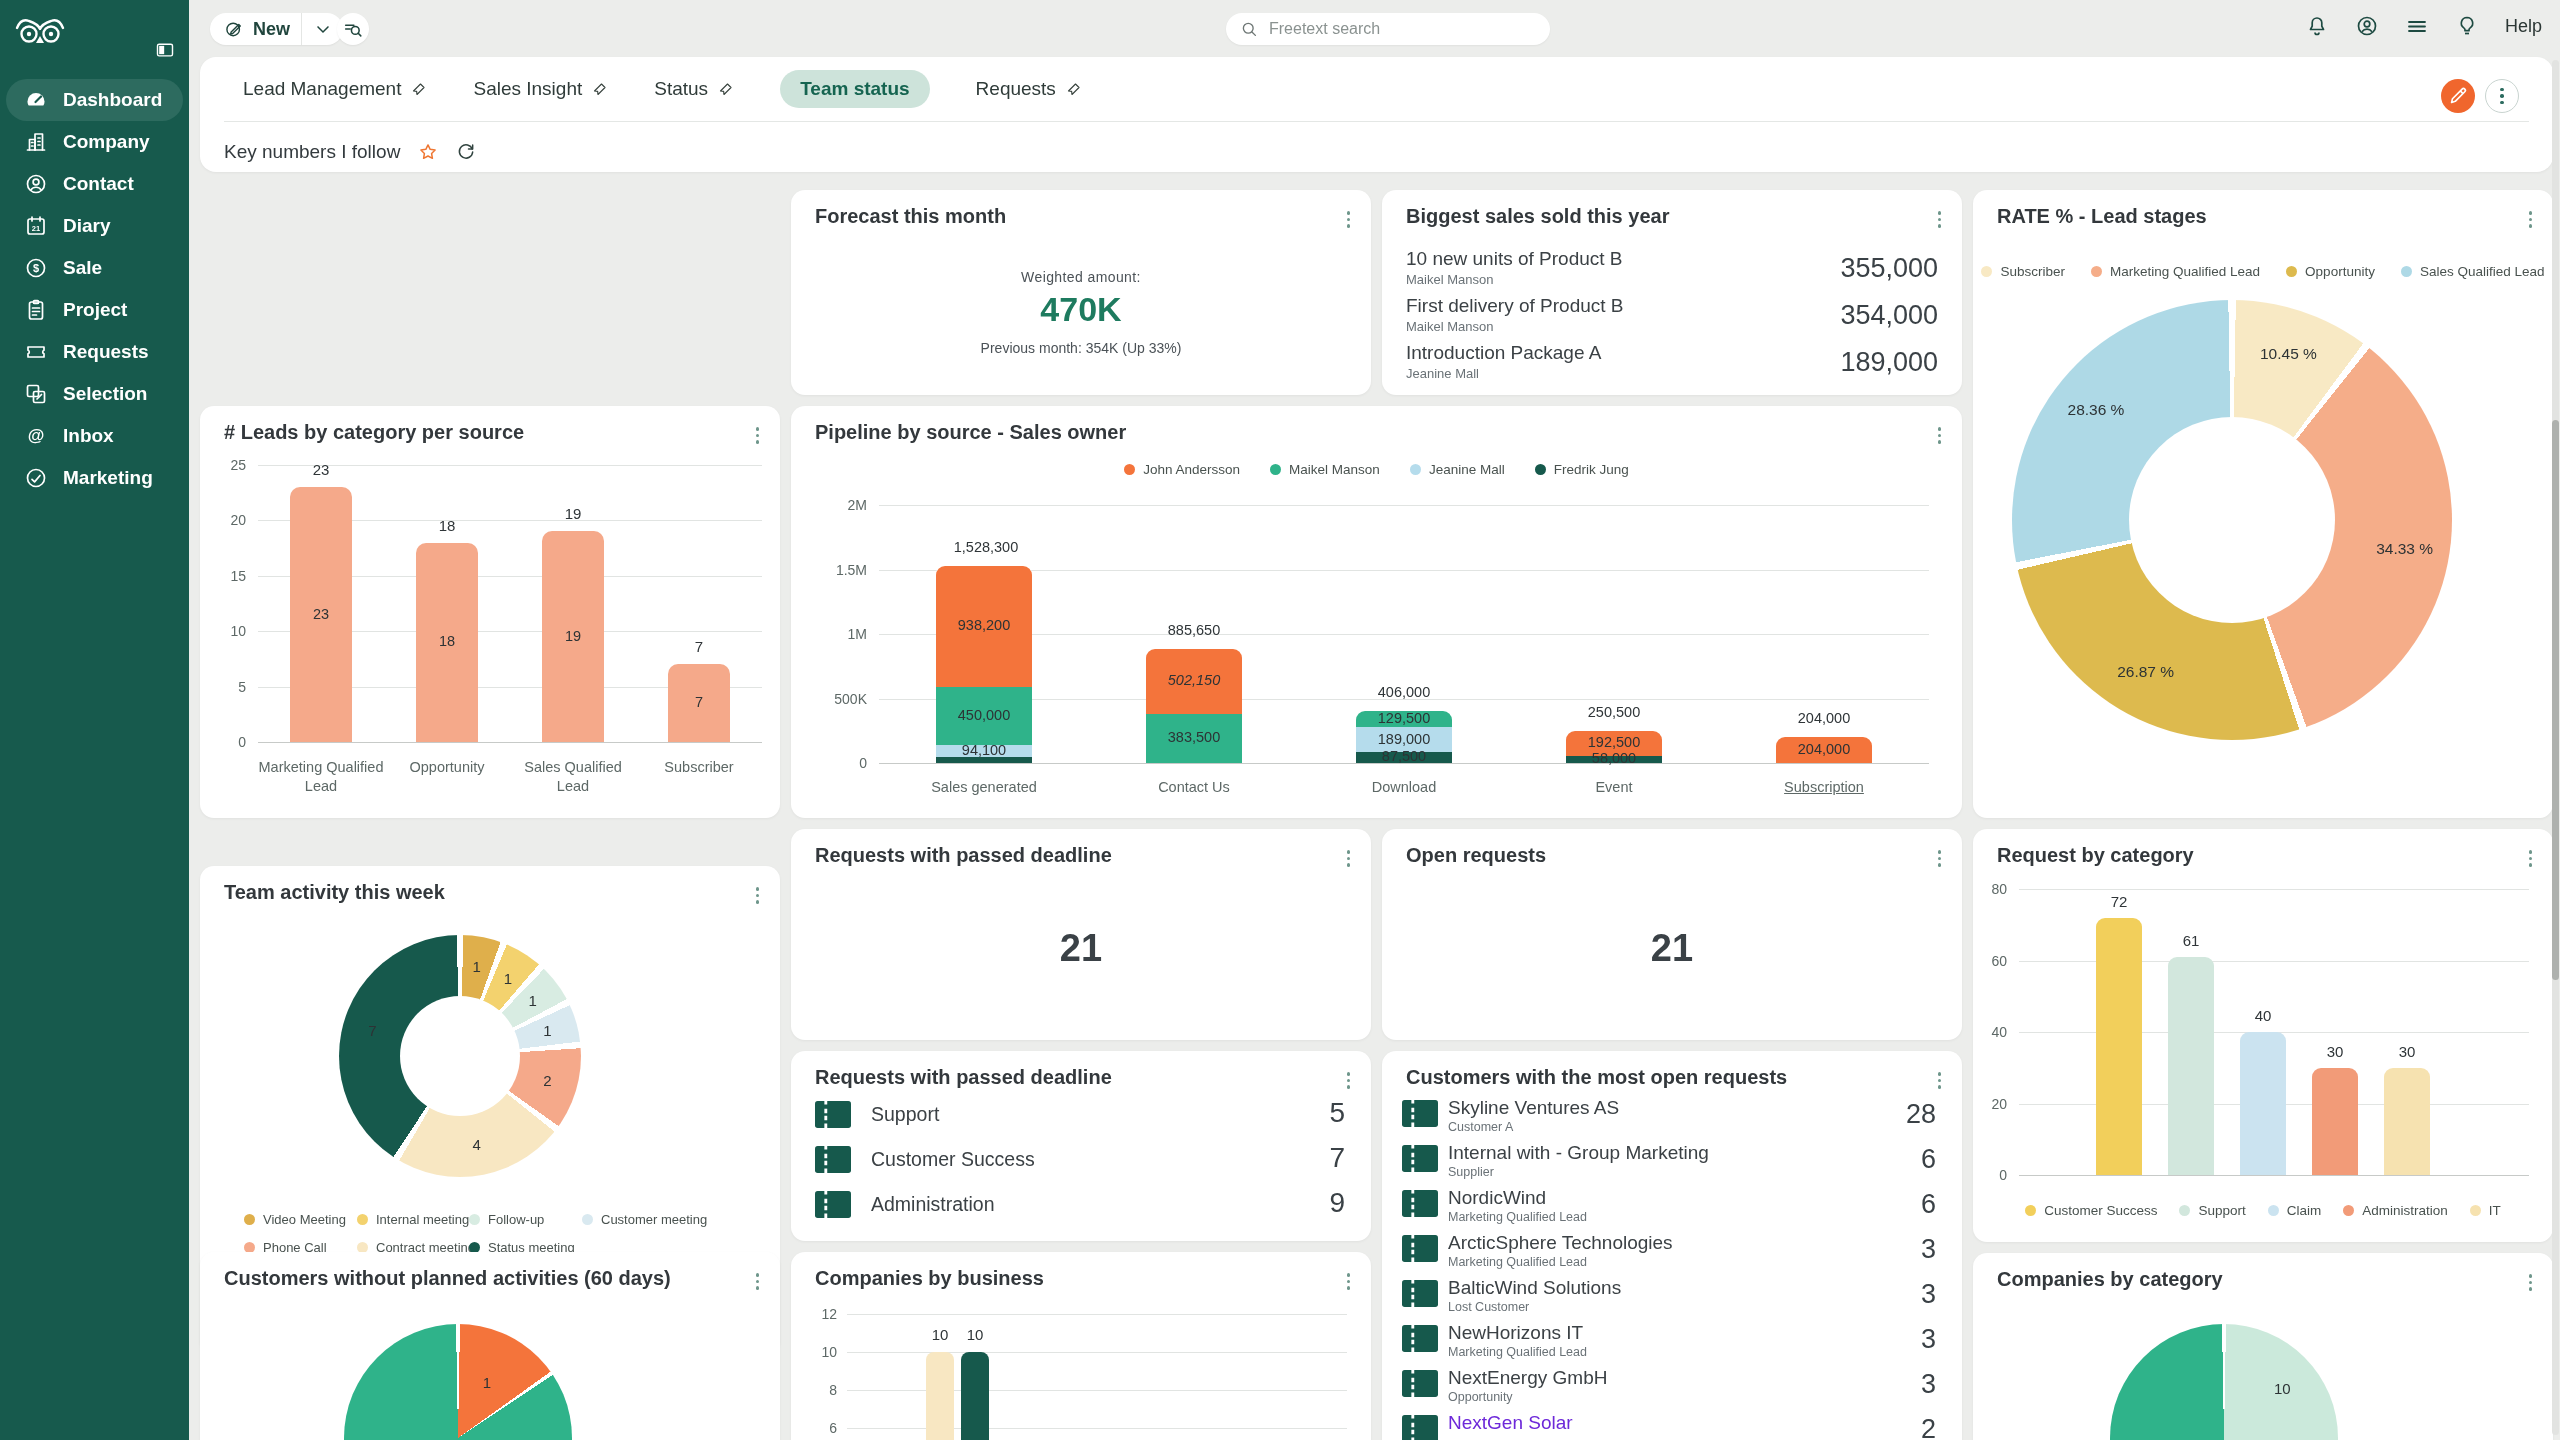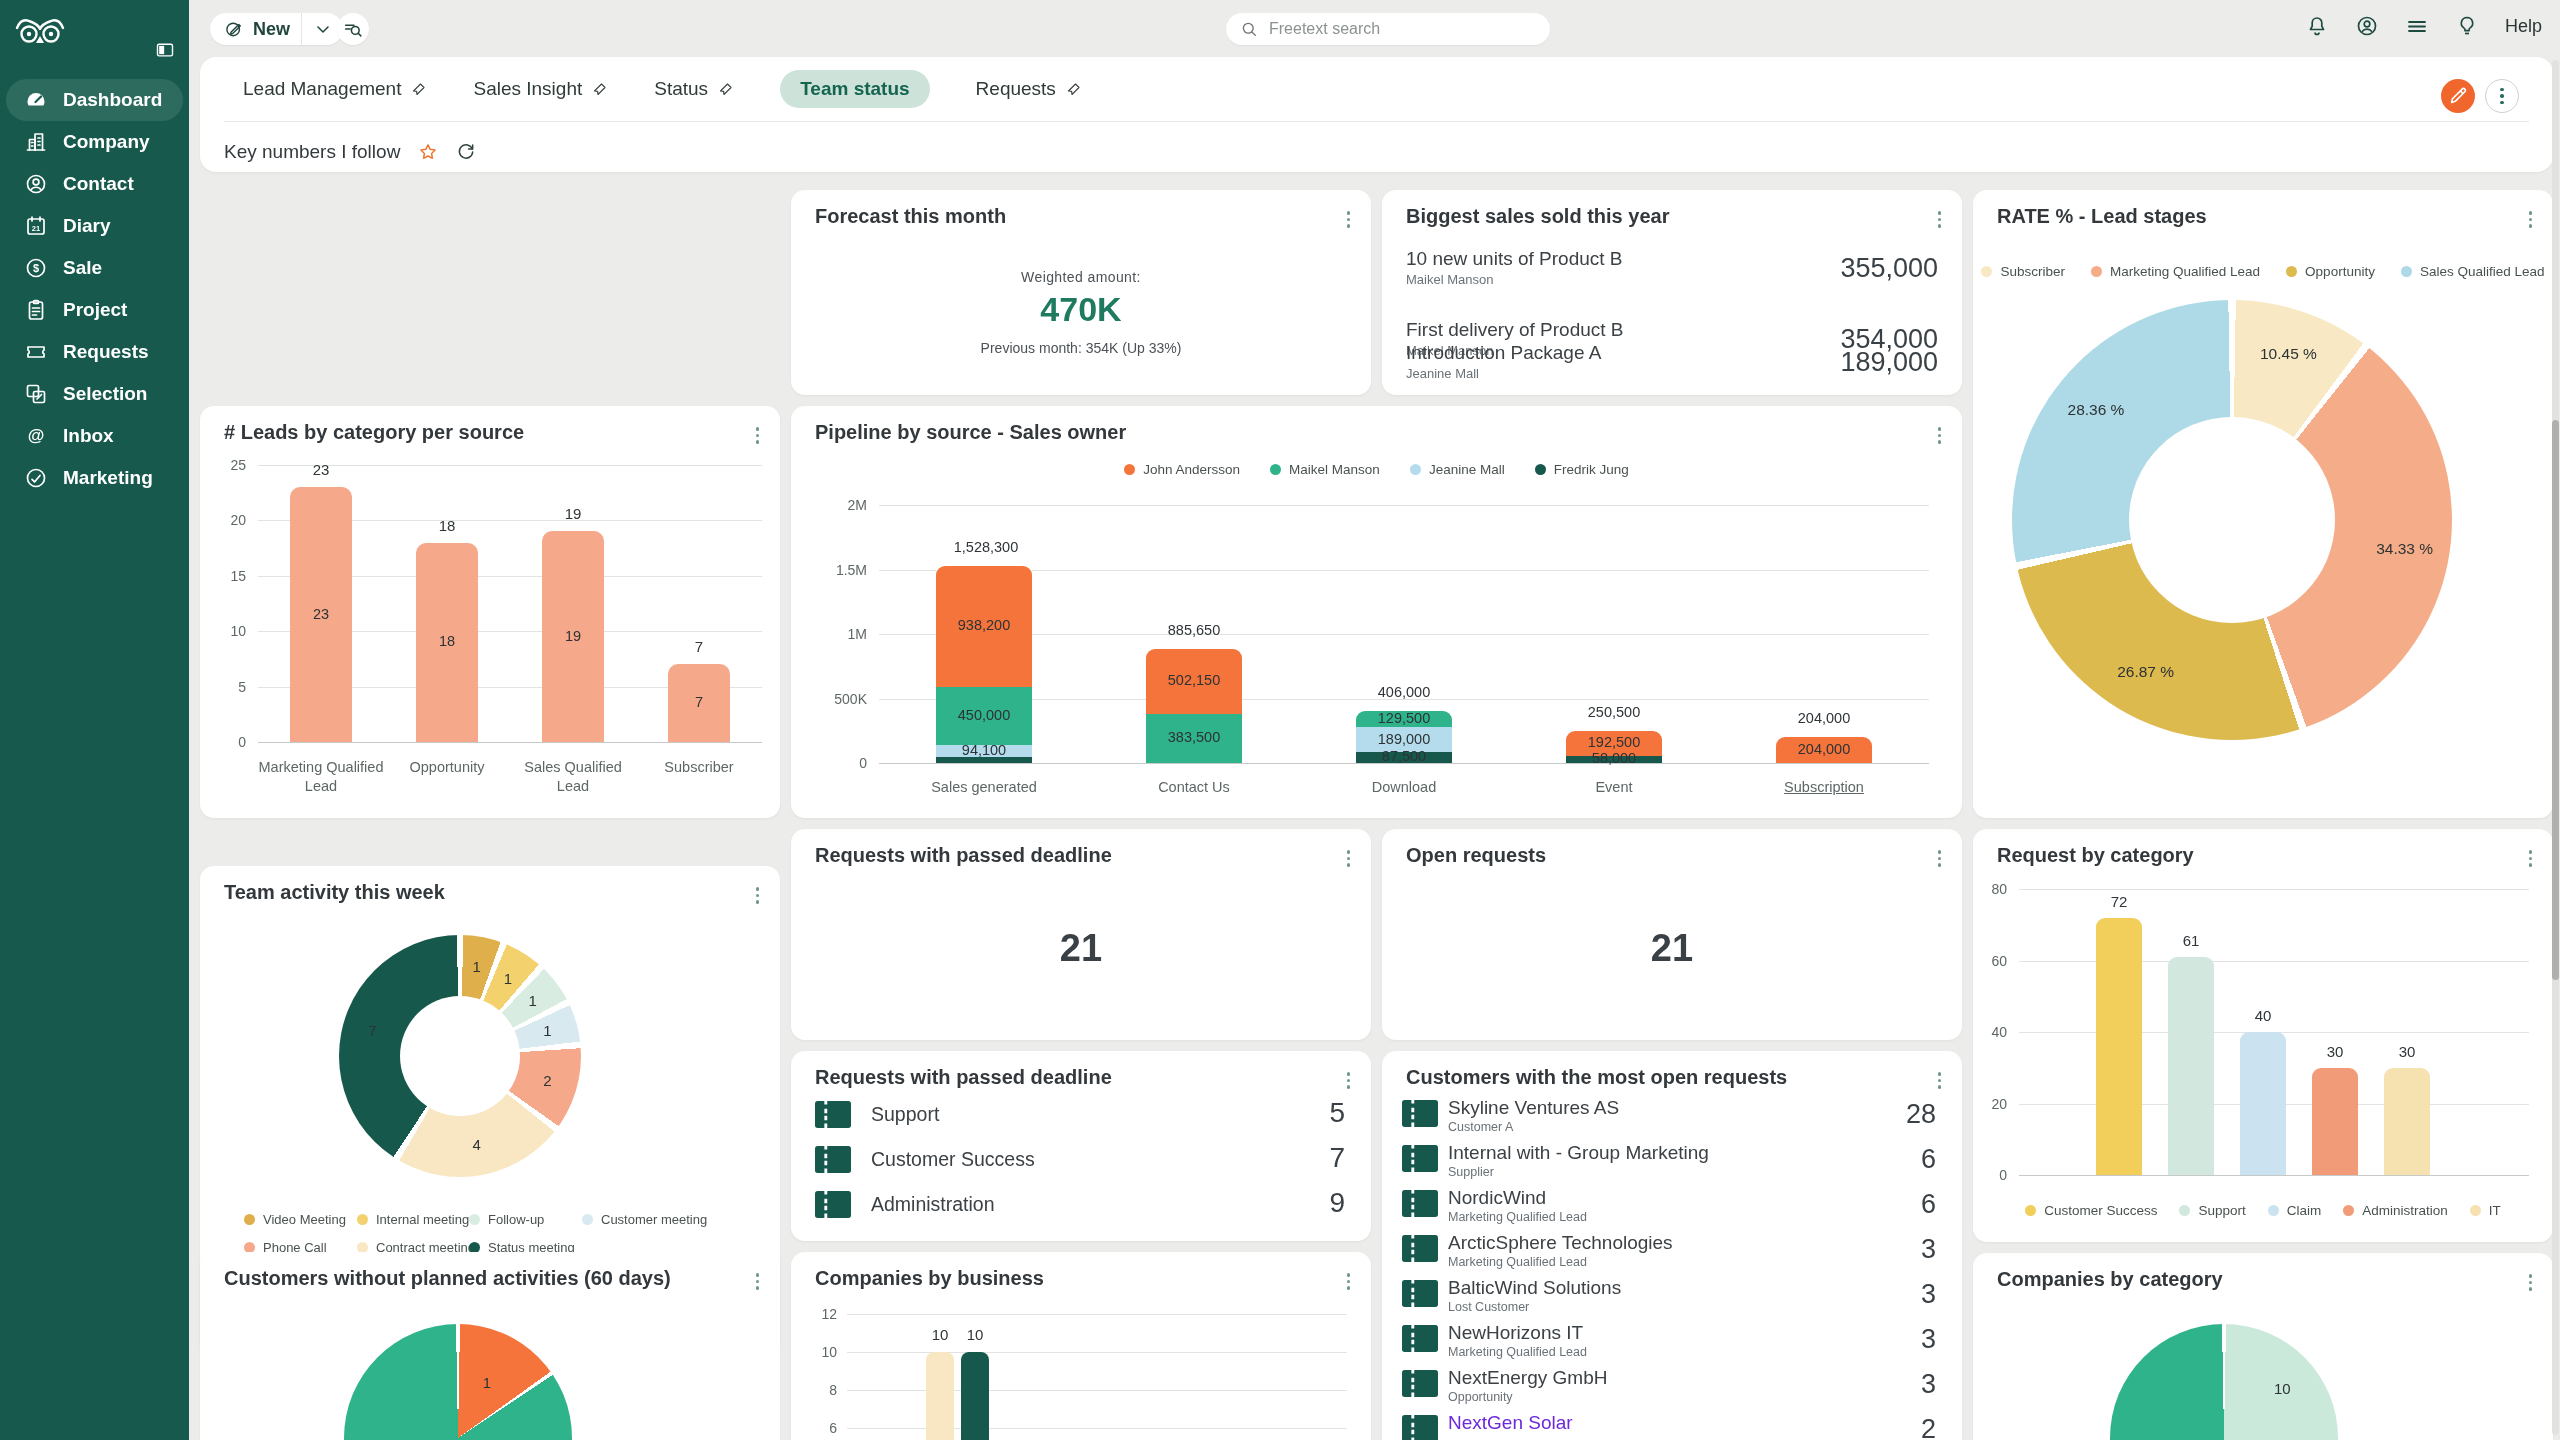--- a/index.html
+++ b/index.html
@@ -365,21 +365,21 @@
   <div class="kebab">
         <div class="kdot"></div>
         <div class="kdot"></div>
         <div class="kdot"></div>
       </div>
       <div class="bsrow" style="top: 58px;">
         <div class="bst">10 new units of Product B</div>
         <div class="bss">Maikel Manson</div>
         <div class="bsv">355,000</div>
       </div>
-      <div class="bsrow" style="top: 105px; margin-top: 24px;">
+      <div class="bsrow" style="top: 105px;">
         <div class="bst">First delivery of Product B</div>
         <div class="bss">Maikel Manson</div>
         <div class="bsv">354,000</div>
       </div>
       <div class="bsrow" style="top: 152px;">
         <div class="bst">Introduction Package A</div>
         <div class="bss">Jeanine Mall</div>
         <div class="bsv">189,000</div>
       </div>
     </div>
@@ -495,21 +495,21 @@
       <div class="slab" style="left: 138px; top: 336px;">94,100</div>
       <div class="bar" style="left: 145px; top: 280.88px; width: 96px; height: 58.05px; background: rgb(47, 179, 138); border-radius: 0px; box-shadow: rgb(255, 255, 255) 0px -1px 0px;"></div>
       <div class="slab" style="left: 138px; top: 300.9px;">450,000</div>
       <div class="bar" style="left: 145px; top: 159.85px; width: 96px; height: 121.03px; background: rgb(244, 116, 59); border-radius: 9px 9px 0px 0px; box-shadow: rgb(255, 255, 255) 0px -1px 0px;"></div>
       <div class="slab" style="left: 138px; top: 211.36px;">938,200</div>
       <div class="blab" style="left: 140px; top: 132.85px; font-size: 14.5px;">1,528,300</div>
       <div class="cat" style="left: 93px; top: 372px; width: 200px; white-space: nowrap;">Sales generated</div>
       <div class="bar" style="left: 355px; top: 307.53px; width: 96px; height: 49.47px; background: rgb(47, 179, 138); border-radius: 0px; box-shadow: rgb(255, 255, 255) 0px -1px 0px;"></div>
       <div class="slab" style="left: 348px; top: 323.26px;">383,500</div>
       <div class="bar" style="left: 355px; top: 242.75px; width: 96px; height: 64.78px; background: rgb(244, 116, 59); border-radius: 9px 9px 0px 0px; box-shadow: rgb(255, 255, 255) 0px -1px 0px;"></div>
-      <div class="slab" style="left: 348px; top: 266.14px;">502,150</div>
+      <div class="slab" style="left: 348px; top: 266.14px; font-style: italic;">502,150</div>
       <div class="blab" style="left: 348px; top: 215.75px; font-size: 14.5px;">885,650</div>
       <div class="cat" style="left: 303px; top: 372px; width: 200px; white-space: nowrap;">Contact Us</div>
       <div class="bar" style="left: 565px; top: 345.71px; width: 96px; height: 11.29px; background: rgb(22, 89, 76); border-radius: 0px; box-shadow: rgb(255, 255, 255) 0px -1px 0px;"></div>
       <div class="slab" style="left: 558px; top: 342.36px;">87,500</div>
       <div class="bar" style="left: 565px; top: 321.33px; width: 96px; height: 24.38px; background: rgb(181, 220, 236); border-radius: 0px; box-shadow: rgb(255, 255, 255) 0px -1px 0px;"></div>
       <div class="slab" style="left: 558px; top: 324.52px;">189,000</div>
       <div class="bar" style="left: 565px; top: 304.63px; width: 96px; height: 16.71px; background: rgb(47, 179, 138); border-radius: 9px 9px 0px 0px; box-shadow: rgb(255, 255, 255) 0px -1px 0px;"></div>
       <div class="slab" style="left: 558px; top: 303.98px;">129,500</div>
       <div class="blab" style="left: 558px; top: 277.63px; font-size: 14.5px;">406,000</div>
       <div class="cat" style="left: 513px; top: 372px; width: 200px; white-space: nowrap;">Download</div>

